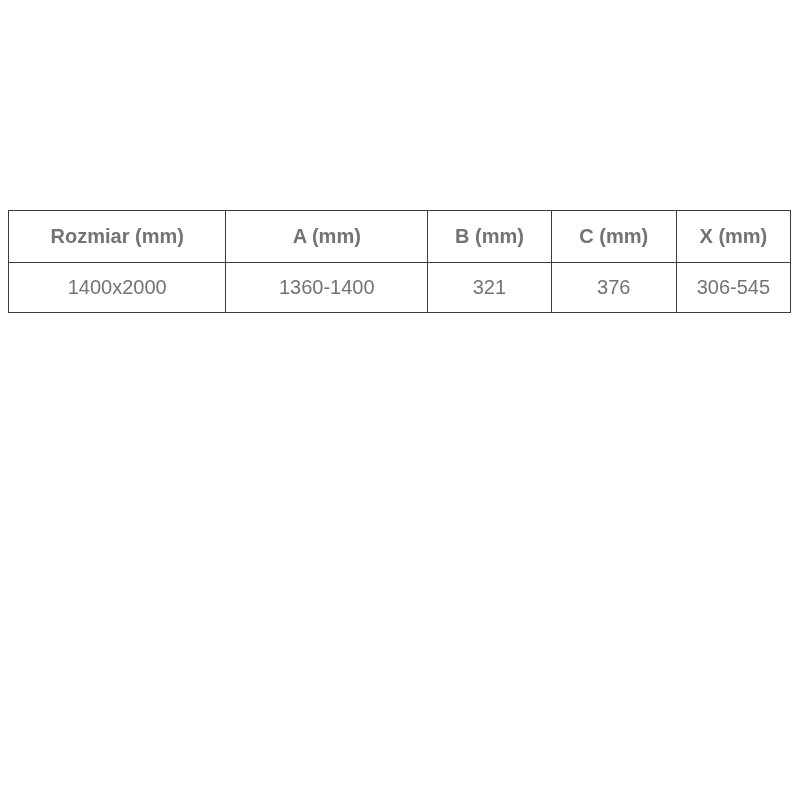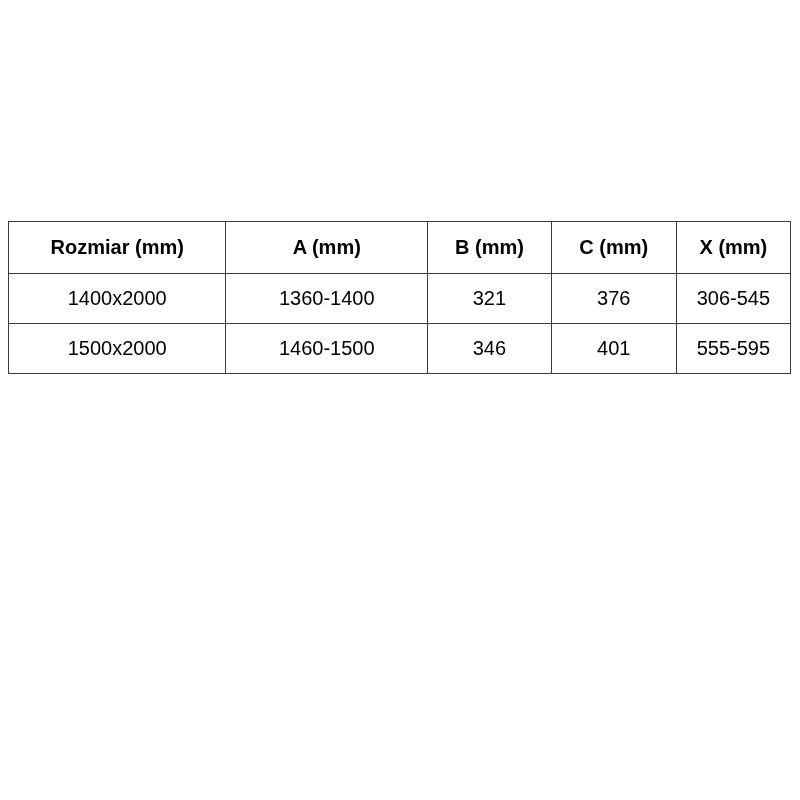--- a/index.html
+++ b/index.html
@@ -11,25 +11,25 @@
   .page {
     position: relative;
     width: 800px;
     height: 800px;
     background: #ffffff;
     overflow: hidden;
   }
   table.size-table {
     position: absolute;
     left: 8px;
-    top: 221px;
+    top: 210px;
     width: 783px;
     border-collapse: collapse;
     table-layout: fixed;
-    color: #000000;
+    color: #737373;
     padding-left: 10px;
   }
   table.size-table th,
   table.size-table td {
     border: 1.5px solid #3b3b3b;
     text-align: center;
     vertical-align: middle;
     font-size: 20px;
     padding: 0;
     background: #ffffff;
@@ -71,22 +71,15 @@
       </tr>
     </thead>
     <tbody>
       <tr>
         <td>1400x2000</td>
         <td>1360-1400</td>
         <td>321</td>
         <td>376</td>
         <td>306-545</td>
       </tr>
-      <tr>
-        <td>1500x2000</td>
-        <td>1460-1500</td>
-        <td>346</td>
-        <td>401</td>
-        <td>555-595</td>
-      </tr>
     </tbody>
   </table>
 </div>
 
 </body></html>

